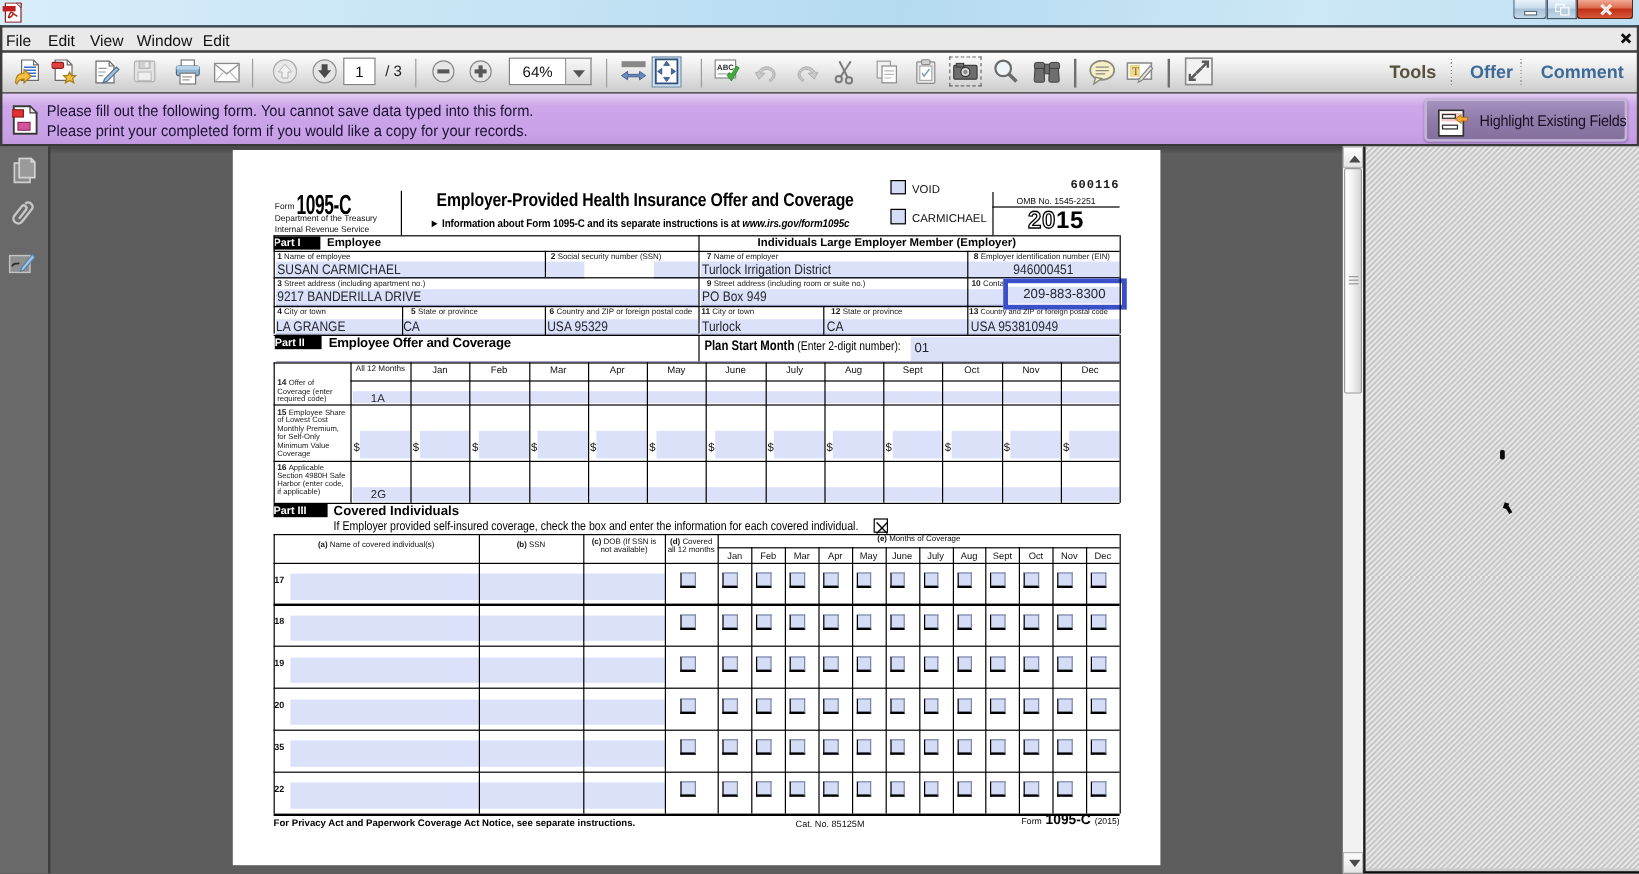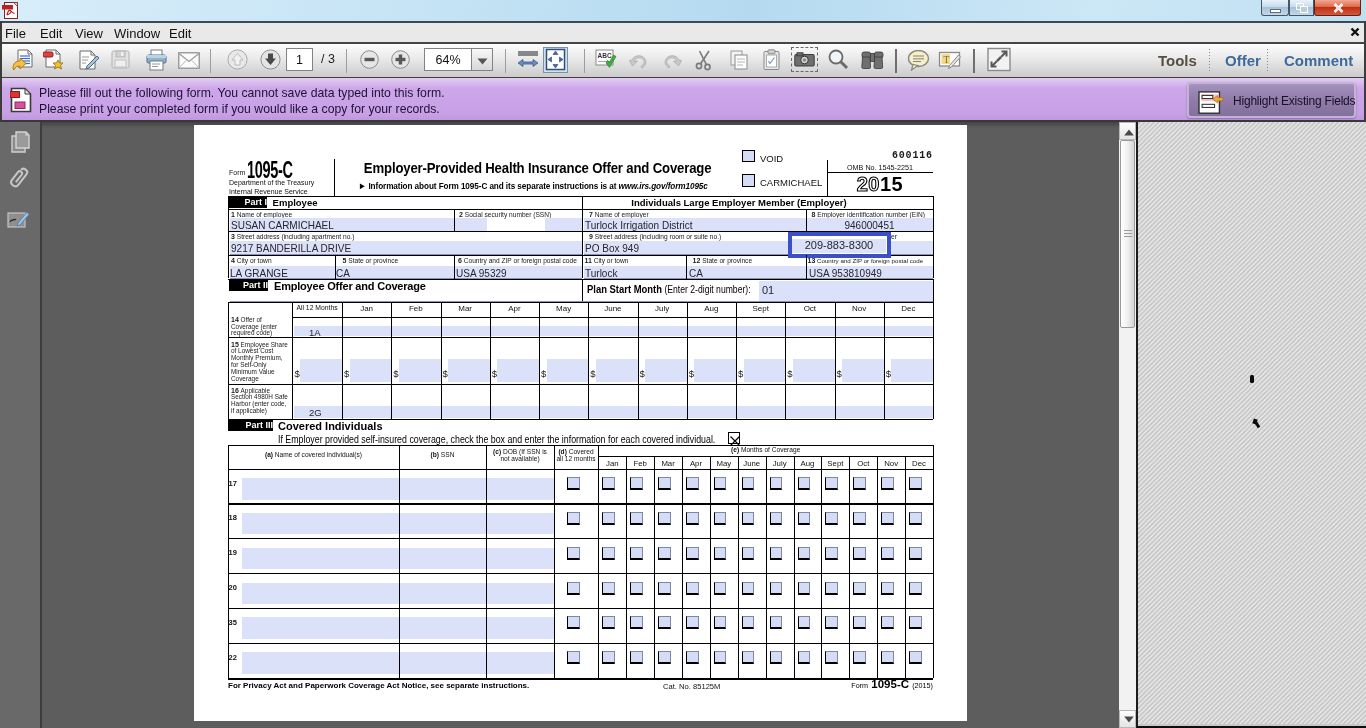--- a/index.html
+++ b/index.html
@@ -27,21 +27,21 @@
 #sbline{position:absolute;left:40px;top:0;width:1.5px;height:606.5px;background:#3d3d3d}
 #scrollbar{position:absolute;left:1119px;top:0;width:17px;height:606.5px;background:#f2f2f2}
 #stripes{position:absolute;left:1136px;top:0;width:230px;height:606.5px;border-left:2.5px solid #1c1c1c;border-bottom:2.5px solid #0e0e0e;background:#c9c9c9}
 #page{position:absolute;left:194px;top:3.5px;width:773px;height:596px;background:#fff}
 .hl{position:absolute;background:#000;height:1px}
 .vl{position:absolute;background:#000;width:1px}
 .fill{position:absolute;background:#dbe1f8}
 .lbl{position:absolute;font-size:6.6px;color:#1a1a1a;white-space:nowrap}
 .lbl b{font-size:7px}
 .val{position:absolute;font-size:11.5px;color:#26262e;white-space:nowrap}
-.blk{position:absolute;background:#000;color:#fff;font-weight:bold;font-size:9px;text-align:right}
+.blk{position:absolute;background:#000;color:#fff;font-weight:bold;font-size:9px;text-align:left}
 .cb{position:absolute;width:13px;height:12.5px;background:#d5dcf6;border:1.6px solid #000}
 .mcb{position:absolute;width:12.5px;height:13px;background:#d5dcf6;border-top:1.3px solid #7d87a8;border-right:1.3px solid #7d87a8;border-left:1.8px solid #000;border-bottom:2px solid #000}
 .dol{position:absolute;font-size:9.5px;color:#1a1a1a}
 .rown{position:absolute;font-size:7.5px;font-weight:bold;color:#111}
 </style></head>
 <body>
 <div id="titlebar">
   <svg class="abs" style="left:2px;top:2px" width="17" height="17" viewBox="0 0 17 17">
       <rect x="2.5" y="0.5" width="13" height="16" fill="#fff" stroke="#8b2020" stroke-width="1"></rect>
       <path d="M15.5 0.5 L15.5 4.5 L11.5 0.5 Z" fill="#d9d9d9" stroke="#8b2020" stroke-width="0.8"></path>
@@ -339,21 +339,21 @@
 <div class="lbl" style="left:395px;top:108px;font-size:6.6px"><b>9</b>&nbsp;Street address (including room or suite no.)</div>
 <div class="lbl" style="left:615.5px;top:108px;font-size:6.6px"><b>10</b>&nbsp;Contact telephone number</div>
 <div class="fill" style="left:35.5px;top:116px;width:352.5px;height:12.5px;background:#dbe1f8"></div>
 <div class="fill" style="left:390px;top:116px;width:349px;height:12.5px;background:#dbe1f8"></div>
 <div class="val" style="left:37px;top:116.5px;font-size:11.5px;color:#26262e;transform:scaleX(0.87);transform-origin:0 0">9217 BANDERILLA DRIVE</div>
 <div class="val" style="left:391px;top:116.5px;font-size:11.5px;color:#26262e;transform:scaleX(0.87);transform-origin:0 0">PO Box 949</div>
 <div class="hl" style="left:35.5px;top:128.5px;width:352.5px;height:1px;background:#8a90b8"></div>
 <div class="hl" style="left:390px;top:128.5px;width:349px;height:1px;background:#8a90b8"></div>
 <div class="vl" style="left:612px;top:106px;height:23.5px;width:1px;background:#000"></div>
 <div class="hl" style="left:34px;top:129.5px;width:705px;height:1px;background:#000"></div>
-<div class="abs" style="left:594px;top:107px;width:103px;height:26px;border:4.5px solid #3b50c8;background:#fff">
+<div class="abs" style="left:642px;top:107px;width:103px;height:26px;border:4.5px solid #3b50c8;background:#fff">
         <div class="abs" style="left:0;top:3px;width:94px;height:14px;background:#dbe1f8;text-align:center;font-size:11px;color:#26262e">209-883-8300</div>
       </div>
 <div class="lbl" style="left:37px;top:131.5px;font-size:6.6px"><b>4</b>&nbsp;City or town</div>
 <div class="lbl" style="left:148.6px;top:131.5px;font-size:6.6px"><b>5</b>&nbsp;State or province</div>
 <div class="lbl" style="left:264px;top:131.5px;font-size:6.6px"><b>6</b>&nbsp;Country and ZIP or foreign postal code</div>
 <div class="lbl" style="left:390.4px;top:131.5px;font-size:6.6px"><b>11</b>&nbsp;City or town</div>
 <div class="lbl" style="left:498.6px;top:131.5px;font-size:6.6px"><b>12</b>&nbsp;State or province</div>
 <div class="lbl" style="left:613.5px;top:131.5px;font-size:6.2px"><b>13</b>&nbsp;Country and ZIP or foreign postal code</div>
 <div class="fill" style="left:35.5px;top:140.5px;width:352.5px;height:12.5px;background:#dbe1f8"></div>
 <div class="fill" style="left:390px;top:140.5px;width:349px;height:12.5px;background:#dbe1f8"></div>

